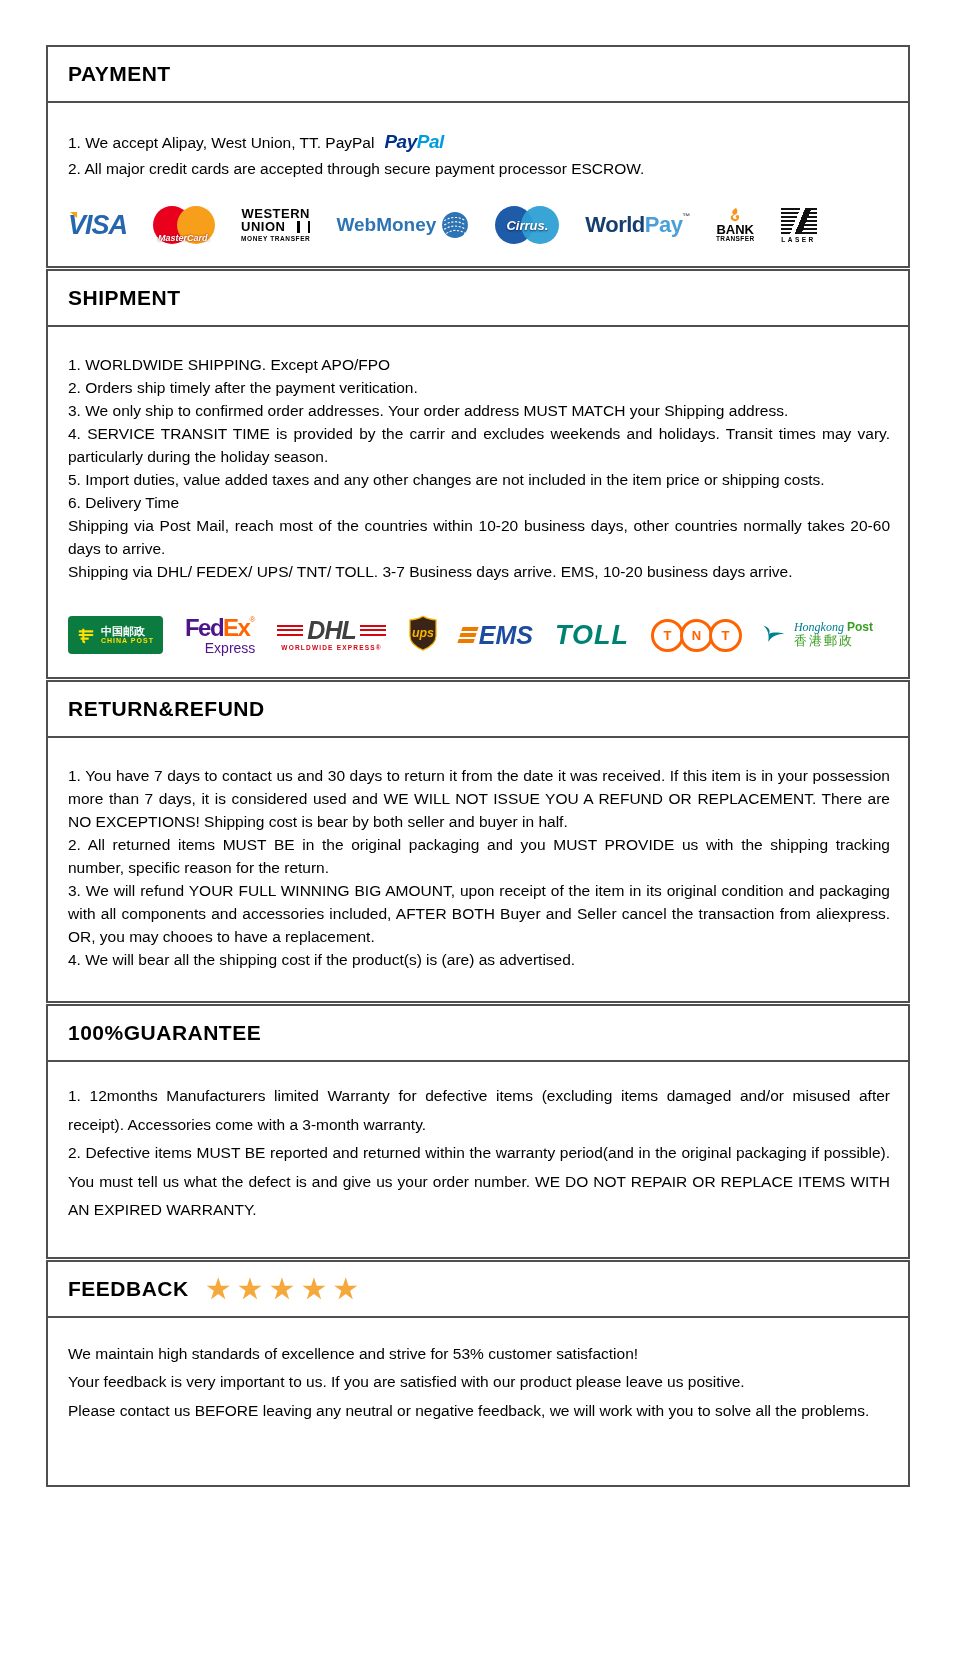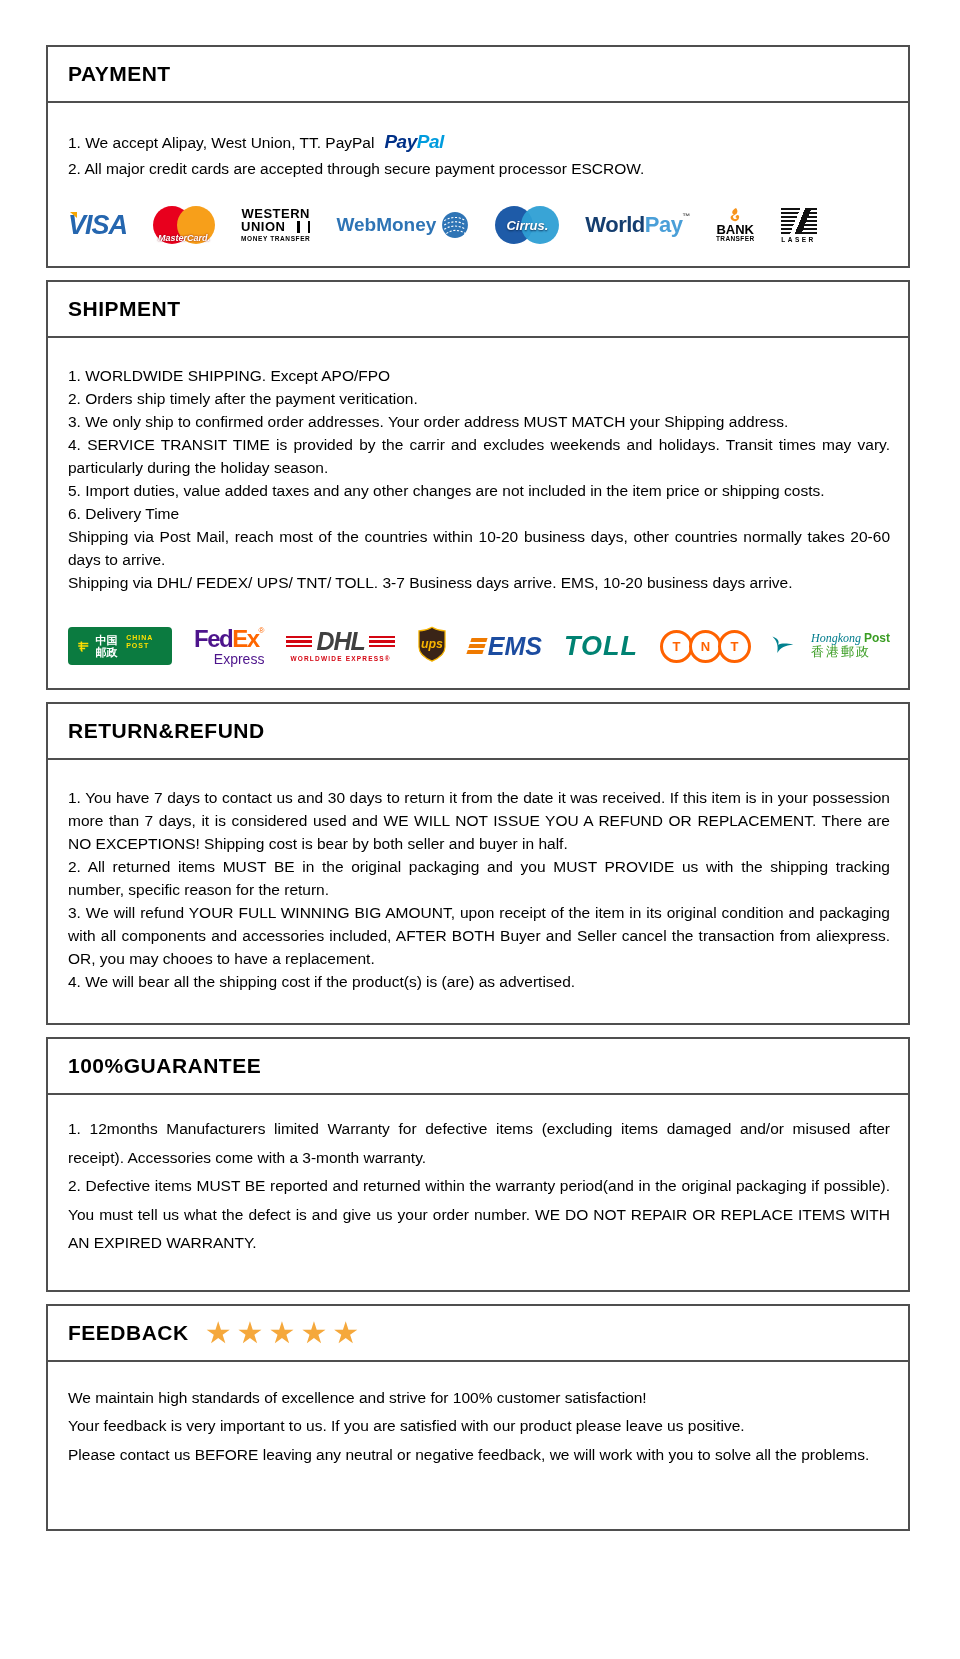--- a/index.html
+++ b/index.html
@@ -1,18 +1,18 @@
 <!DOCTYPE html>
 <html><head>
 <meta charset="utf-8">
 <style>
   html,body{margin:0;padding:0;background:#ffffff;}
   .page{width:960px;height:1659px;background:#fff;font-family:"Liberation Sans",sans-serif;color:#000;position:relative;overflow:hidden;}
   .wrap{position:absolute;left:46px;top:45px;width:864px;}
-  .box{border:2px solid #4f4f4f;background:#fff;box-sizing:border-box;margin-bottom:12px;}
+  .box{border:2px solid #4f4f4f;background:#fff;box-sizing:border-box;margin-bottom:1px;}
   .box-header{border-bottom:2px solid #4f4f4f;height:54px;display:flex;align-items:center;padding-left:20px;gap:16px;}
   .box-title{font-size:21px;font-weight:700;letter-spacing:.5px;}
   .box-content{padding:26px 18px 22px 20px;}
   .body-text p{margin:0;font-size:15.5px;line-height:23px;}
   .just p{text-align:justify;}
   .loose p{line-height:28.5px;}
   .pay-line{font-size:15.5px;line-height:26px;}
   
   .paypal{font-style:italic;font-weight:800;font-size:19px;margin-left:10px;letter-spacing:-.5px;}
   .pp1{color:#003087;}.pp2{color:#009cde;}
@@ -45,41 +45,41 @@
   .bank{display:flex;flex-direction:column;align-items:center;line-height:1;}
   .bank .b1{font-size:13px;font-weight:900;}
   .bank .b2{font-size:6.5px;font-weight:700;letter-spacing:.4px;}
   .laser{display:flex;flex-direction:column;align-items:center;}
   .laser .laser-box{width:36px;height:26px;background:repeating-linear-gradient(to bottom,#111 0 2px,#fff 2px 4px);position:relative;overflow:hidden;}
   .laser .laser-box::after{content:"";position:absolute;inset:0;background:linear-gradient(112deg,transparent 42%,#fff 42% 52%,#111 52% 66%,transparent 66%);}
   .laser .laser-label{font-size:6.5px;letter-spacing:2.5px;font-weight:700;margin-top:2px;}
   
   .ship-row{display:flex;align-items:center;gap:22px;margin-top:32px;}
   .chinapost{display:flex;align-items:center;gap:6px;background:#0b7b40;border-radius:4px;padding:5px 9px;height:28px;}
-  .chinapost .cp-text{display:flex;flex-direction:row;line-height:1.1;}
+  .chinapost .cp-text{display:flex;flex-direction:column;line-height:1.1;}
   .chinapost .cp-cn{color:#fff;font-size:11px;font-weight:700;}
   .chinapost .cp-en{color:#ffe000;font-size:7px;font-weight:700;letter-spacing:1px;}
   .fedex{position:relative;line-height:1;}
   .fedex .f1{color:#4d148c;font-weight:800;font-size:24px;letter-spacing:-1.5px;}
   .fedex .f2{color:#ff6600;font-weight:800;font-size:24px;letter-spacing:-1.5px;}
   .fedex .freg{color:#ff6600;font-size:8px;vertical-align:top;}
   .fedex .f3{display:block;text-align:right;color:#4d148c;font-size:14px;margin-top:1px;}
   .dhl{display:flex;flex-direction:column;align-items:center;line-height:1;}
   .dhl .dhl-main{display:flex;align-items:center;gap:4px;}
   .dhl .dhl-label{color:#404040;font-weight:900;font-style:italic;font-size:25px;letter-spacing:-1px;}
   .dhl .dlines{width:26px;height:11px;background:repeating-linear-gradient(to bottom,#d40511 0 2px,transparent 2px 4.5px);}
   .dhl .dhl-sub{color:#d40511;font-size:6.5px;font-weight:700;letter-spacing:1.2px;margin-top:2px;}
   .ems{display:flex;align-items:center;gap:3px;}
   .ems .ems-bars{display:flex;flex-direction:column;gap:2px;transform:skewX(-18deg);}
   .ems .ems-bars i{display:block;width:16px;height:4px;background:#ef7a00;}
   .ems .ems-label{color:#1c4ca0;font-weight:900;font-style:italic;font-size:25px;letter-spacing:0;}
   .toll{color:#008272;font-weight:900;font-style:italic;font-size:27px;letter-spacing:1px;}
   .tnt{display:flex;}
   .tnt .tnt-c{width:27px;height:27px;border:3.5px solid #ff6200;border-radius:50%;background:#fff;color:#ff6200;font-weight:900;font-size:13px;display:flex;align-items:center;justify-content:center;margin-right:-4px;}
-  .hkpost{display:flex;align-items:center;gap:16px;}
+  .hkpost{display:flex;align-items:center;gap:8px;}
   .hkpost .hk-text{display:flex;flex-direction:column;line-height:1.1;}
   .hkpost .hk-row{display:flex;align-items:baseline;gap:3px;}
   .hkpost .hk1{color:#007c8c;font-style:italic;font-size:12px;font-family:"Liberation Serif",serif;}
   .hkpost .hk2{color:#3a9d23;font-weight:800;font-size:12px;}
   .hkpost .hk-cn{color:#3a9d23;font-size:13px;letter-spacing:2px;}
   
   .stars{display:flex;gap:5px;}
   .star{color:#f5a83c;font-size:30px;line-height:1;}
 </style>
 </head>
@@ -239,20 +239,20 @@
         <span class="box-title">FEEDBACK</span>
         <span class="stars">
           <span class="star">★</span>
           <span class="star">★</span>
           <span class="star">★</span>
           <span class="star">★</span>
           <span class="star">★</span>
         </span>
       </div>
       <div class="box-content body-text loose" style="padding-top:22px;padding-bottom:60px;">
-        <p>We maintain high standards of excellence  and strive for 100% customer satisfaction!</p>
+        <p>We maintain high standards of excellence  and strive for 53% customer satisfaction!</p>
         <p>Your feedback is very important to us. If you are satisfied with our product please leave us positive.</p>
         <p>Please contact us BEFORE leaving any neutral or negative feedback, we will work with you to solve all the problems.</p>
       </div>
     </section>
 
   </div>
 </div>
 
 </body></html>

